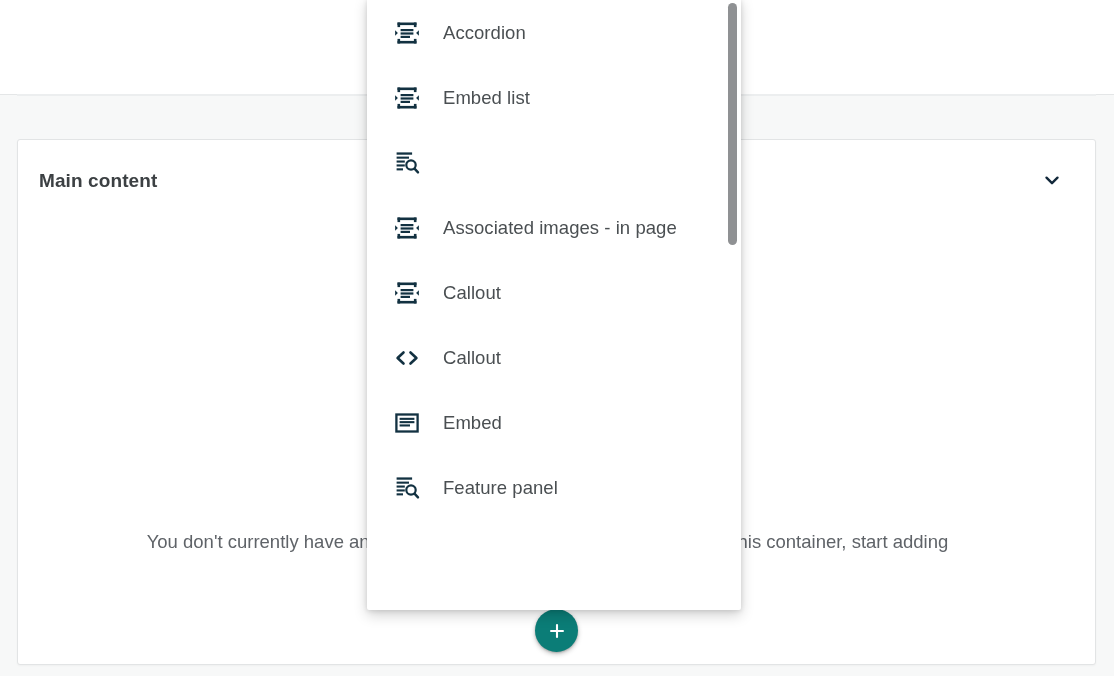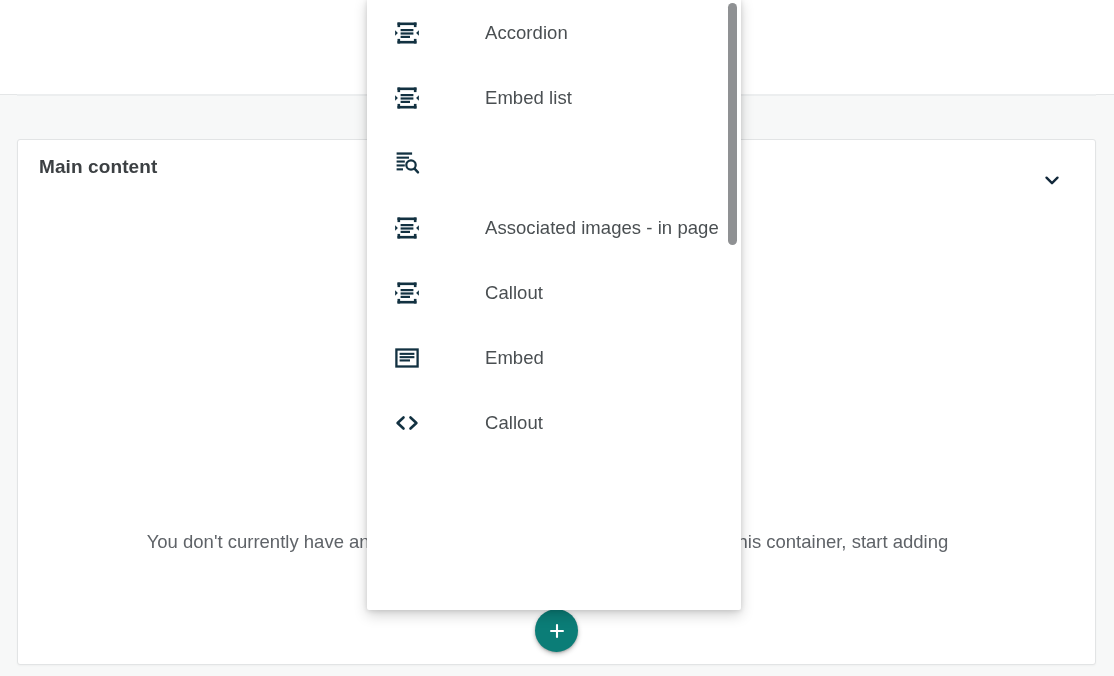--- a/index.html
+++ b/index.html
@@ -49,21 +49,21 @@
     left: 17px; top: 139px;
     width: 1079px; height: 526px;
     background: #ffffff;
     border: 1px solid #e2e4e5;
     border-radius: 3px;
     box-shadow: 0 1px 2px rgba(0,0,0,0.035);
   }
 
   .card-title {
     position: absolute;
-    left: 39px; top: 156px;
+    left: 39px; top: 170px;
     font-size: 19px;
     font-weight: bold;
     color: #3c4043;
     letter-spacing: 0.1px;
     white-space: nowrap;
   }
 
   .chevron-btn {
     position: absolute;
     left: 1032px; top: 160px;
@@ -132,21 +132,20 @@
     width: 374px;
   }
 
   .menu-item {
     display: flex;
     align-items: center;
     height: 65px;
     padding: 0 14px 0 24px;
     cursor: pointer;
     background: #ffffff;
-    gap: 42px;
   }
 
   .menu-icon {
     flex: 0 0 32px;
     width: 32px; height: 32px;
     display: flex;
     align-items: center;
     justify-content: center;
     margin-right: 20px;
     color: #123141;
@@ -293,37 +292,51 @@
                 <rect x="6.6" y="12.4" width="12.8" height="2.2" fill="#123141"></rect>
                 <rect x="6.6" y="15.8" width="9.4" height="2.2" fill="#123141"></rect>
                 <path d="M1.1 10.2 L3.9 13 L1.1 15.8 Z" fill="#123141"></path>
                 <path d="M24.9 10.2 L22.1 13 L24.9 15.8 Z" fill="#123141"></path>
               </svg>
             </span>
             <span class="menu-label">Callout</span>
           </div>
           <div class="menu-item">
             <span class="menu-icon">
+              <svg width="26" height="26" viewBox="0 0 26 26" fill="none" stroke="#123141" stroke-width="2.6" stroke-linecap="round" stroke-linejoin="round">
+                <polyline points="9.5,7.5 3.6,13 9.5,18.5"></polyline>
+                <polyline points="16.5,7.5 22.4,13 16.5,18.5"></polyline>
+              </svg>
+            </span>
+            <span class="menu-label">Callout</span>
+          </div>
+          <div class="menu-item">
+            <span class="menu-icon">
               <svg width="26" height="26" viewBox="0 0 26 26">
                 <rect x="2.4" y="4.5" width="21.2" height="17" fill="none" stroke="#123141" stroke-width="2.3"></rect>
                 <rect x="5.6" y="7.8" width="14.8" height="2.1" fill="#123141"></rect>
                 <rect x="5.6" y="11.1" width="14.8" height="2.1" fill="#123141"></rect>
                 <rect x="5.6" y="14.4" width="10.4" height="2.1" fill="#123141"></rect>
               </svg>
             </span>
             <span class="menu-label">Embed</span>
           </div>
           <div class="menu-item">
             <span class="menu-icon">
-              <svg width="26" height="26" viewBox="0 0 26 26" fill="none" stroke="#123141" stroke-width="2.6" stroke-linecap="round" stroke-linejoin="round">
-                <polyline points="9.5,7.5 3.6,13 9.5,18.5"></polyline>
-                <polyline points="16.5,7.5 22.4,13 16.5,18.5"></polyline>
-              </svg>
-            </span>
-            <span class="menu-label">Callout</span>
+              <svg width="26" height="26" viewBox="0 0 26 26">
+                <rect x="2.6" y="2.4" width="15.5" height="2.3" fill="#123141"></rect>
+                <rect x="2.6" y="6.6" width="12.4" height="2.1" fill="#123141"></rect>
+                <rect x="2.6" y="10.5" width="8.2" height="2.1" fill="#123141"></rect>
+                <rect x="2.6" y="14.4" width="8.2" height="2.1" fill="#123141"></rect>
+                <rect x="2.6" y="18.3" width="6.4" height="2.1" fill="#123141"></rect>
+                <circle cx="17" cy="15" r="4.7" fill="none" stroke="#123141" stroke-width="2.2"></circle>
+                <line x1="20.5" y1="18.6" x2="24" y2="22.4" stroke="#123141" stroke-width="2.4" stroke-linecap="round"></line>
+              </svg>
+            </span>
+            <span class="menu-label">Feature panel</span>
           </div>
         </div>
     </div>
     <div class="menu-scrollbar-track"></div>
     <div class="menu-scrollbar-thumb"></div>
   </div>
 
 </div>
 
 </body></html>

